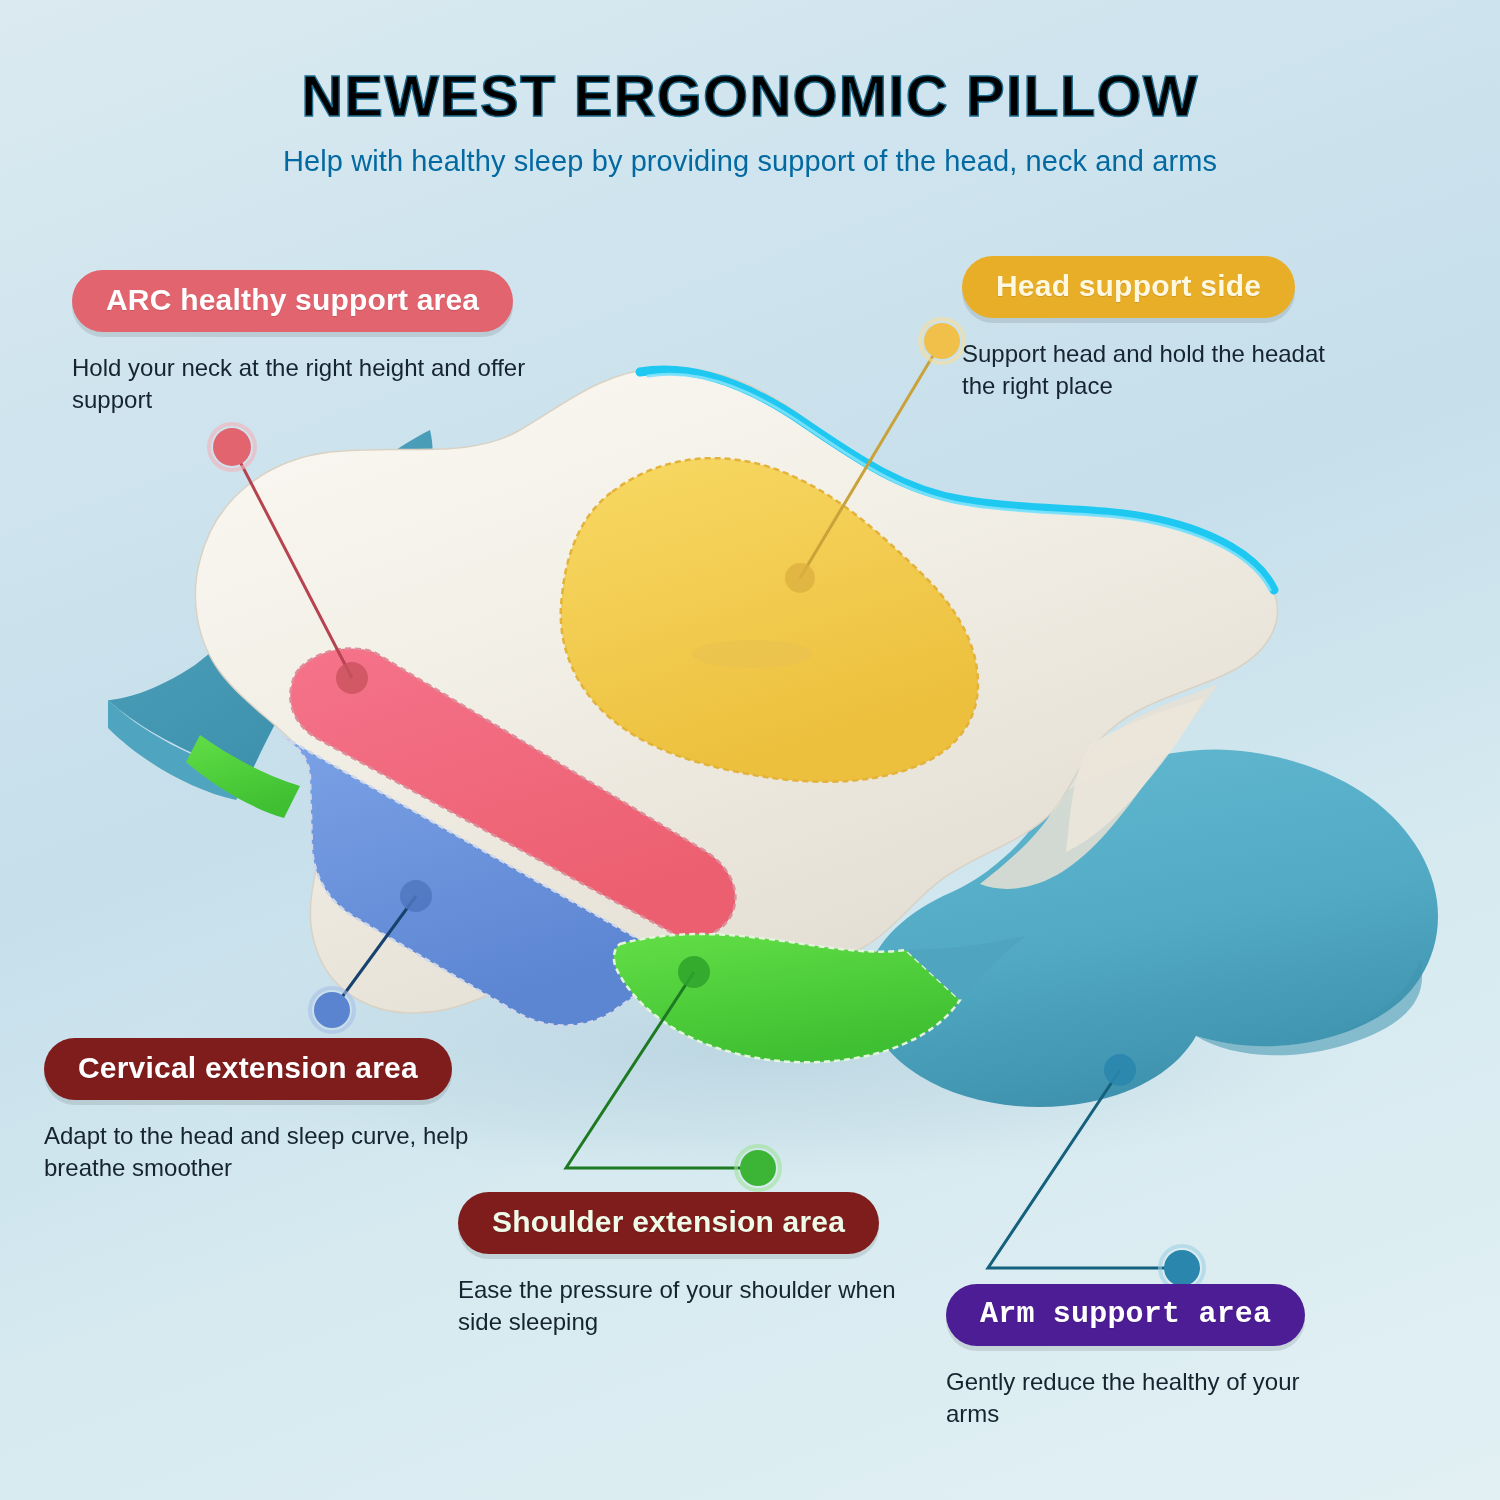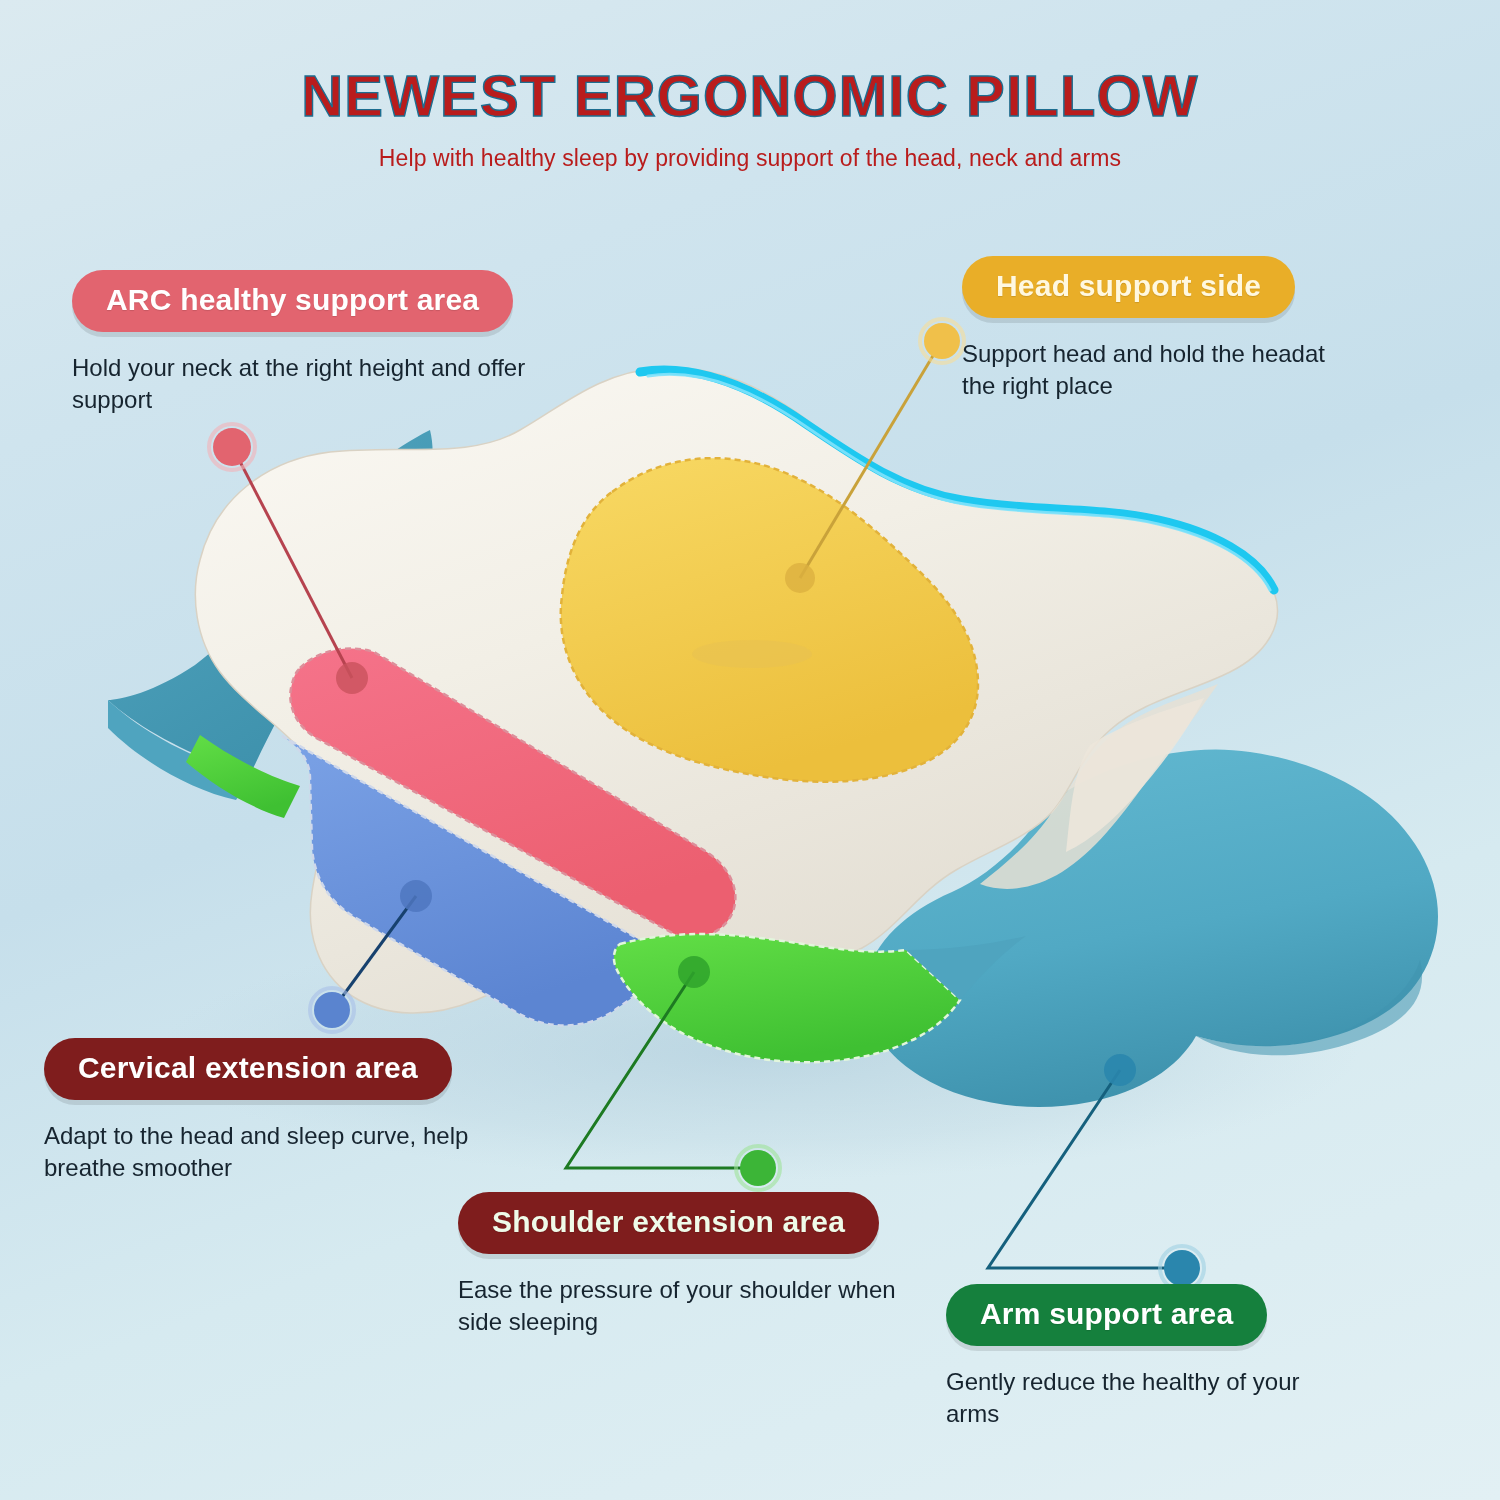--- a/index.html
+++ b/index.html
@@ -9,26 +9,26 @@
     background:linear-gradient(160deg,#dbeaf0 0%,#cfe4ee 22%,#c6dfeb 45%,#d6eaf0 68%,#e2f0f4 100%);
     position:relative;
   }
   #stage { position:absolute; inset:0; }
 
   
   .header { position:absolute; top:0; left:0; width:1500px; text-align:center; }
   .title {
     margin-top:62px;
     font-size:58px; font-weight:bold; letter-spacing:1.2px;
-    color:#b91c1c;
+    color:#000000;
     -webkit-text-stroke:1.4px #1d6d90;
     text-shadow:0 0 1px #8fd3e8, 1px 1px 0 rgba(255,255,255,.25);
   }
   .subtitle {
-    margin-top:16px; font-size:23px; color:#b91c1c; letter-spacing:.1px;
+    margin-top:16px; font-size:29px; color:#0369a1; letter-spacing:.1px;
   }
 
   
   svg.art { position:absolute; left:0; top:0; width:1500px; height:1500px; }
 
   
   .callout { position:absolute; }
   .pill {
     display:inline-block;
     border-radius:46px;
@@ -39,21 +39,21 @@
     box-shadow:0 5px 0 rgba(0,0,0,.10);
     text-shadow:0 1px 1px rgba(0,0,0,.12);
   }
   .desc { margin-top:20px; font-size:24px; line-height:1.32; color:#16242f; max-width:470px; }
   .desc.narrow { max-width:400px; }
 
   .c-arc      .pill { background:#e2646f; }
   .c-head     .pill { background:#e9ae28; color:#fff8e0; }
   .c-cervical .pill { background:#7f1d1d; }
   .c-shoulder .pill { background:#7f1d1d; color:#effbe9;text-align:right; }
-  .c-arm      .pill { background:#15803d; }
+  .c-arm      .pill { background:#4c1d95;font-family:Liberation Mono, monospace; }
 
   .c-arc      { left:72px;  top:270px; }
   .c-head     { left:962px; top:256px; }
   .c-cervical { left:44px;  top:1038px; }
   .c-shoulder { left:458px; top:1192px; }
   .c-arm      { left:946px; top:1284px; }
 </style>
 </head>
 <body>
 

